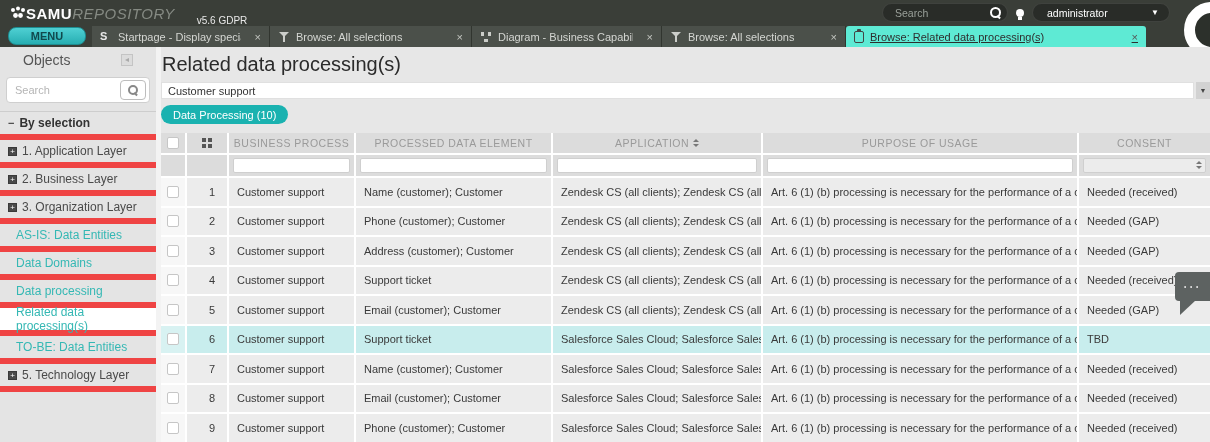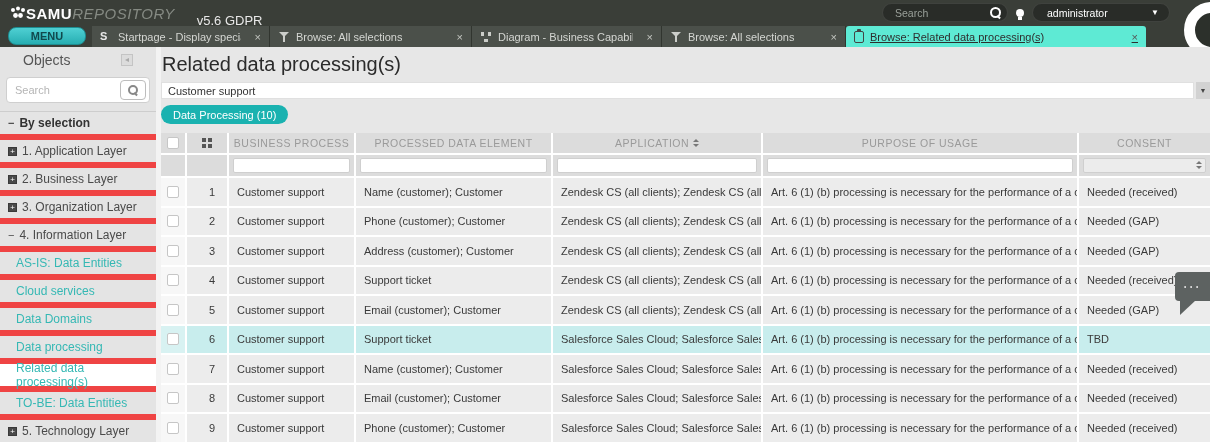--- a/index.html
+++ b/index.html
@@ -6,21 +6,21 @@
   html,body { width:1210px; height:442px; overflow:hidden; }
   body { font-family:"Liberation Sans", sans-serif; background:#e7e7e7; position:relative; }
 
   
   .hdr { position:relative; width:1210px; height:47px; background:#3a3e38; overflow:hidden; }
   .topbar { height:26px; display:flex; align-items:center; padding-left:10px; position:relative; }
   .logo { display:flex; align-items:center; gap:0; }
   .logo svg { display:block; }
   .logo-primary { color:#ffffff; font-weight:bold; font-size:15px; letter-spacing:0.5px; }
   .logo-secondary { color:#858a83; font-weight:300; font-size:15px; letter-spacing:0.5px;font-style:italic; }
-  .version { color:#e8e8e8; font-size:13px; margin-left:22px; margin-top:14px; }
+  .version { color:#e8e8e8; font-size:10px; margin-left:22px; margin-top:14px; }
   .top-right { position:absolute; right:40px; top:3px; display:flex; align-items:center; gap:8px; }
   .search-pill { width:126px; height:19px; background:rgba(0,0,0,0.28); border:1px solid rgba(255,255,255,0.10);
      border-radius:10px; display:flex; align-items:center; padding:0 6px 0 12px; }
   .search-pill input { flex:1; background:transparent; border:none; outline:none; color:#cfd2cd; font-size:10.5px; width:80px; font-family:"Liberation Sans",sans-serif;}
   .search-pill input::placeholder { color:#9aa09a; }
   .mag { width:11px; height:11px; position:relative; display:inline-block; }
   .mag::before { content:""; position:absolute; left:0; top:0; width:7px; height:7px; border:2px solid #fff; border-radius:50%; }
   .mag::after { content:""; position:absolute; left:8px; top:8px; width:4px; height:2px; background:#fff; transform:rotate(45deg); transform-origin:0 0; }
   .bulb { width:8px; height:8px; background:#fff; border-radius:50%; position:relative; display:inline-block; }
   .bulb::after { content:""; position:absolute; left:2px; top:8px; width:4px; height:3px; background:#fff; }
@@ -218,34 +218,26 @@
         <div class="side-item layer">
           <span class="exp"></span>
           <span>2. Business Layer</span>
         </div>
 
         <div class="side-item layer">
           <span class="exp"></span>
           <span>3. Organization Layer</span>
         </div>
 
-        <div class="side-item layer expanded">
-          <span class="exp"></span>
-          <span>4. Information Layer</span>
-        </div>
 
         <div class="side-item link">
 
           <span>AS-IS: Data Entities</span>
         </div>
 
-        <div class="side-item link">
-
-          <span>Cloud services</span>
-        </div>
 
         <div class="side-item link">
 
           <span>Data Domains</span>
         </div>
 
         <div class="side-item link">
 
           <span>Data processing</span>
         </div>

